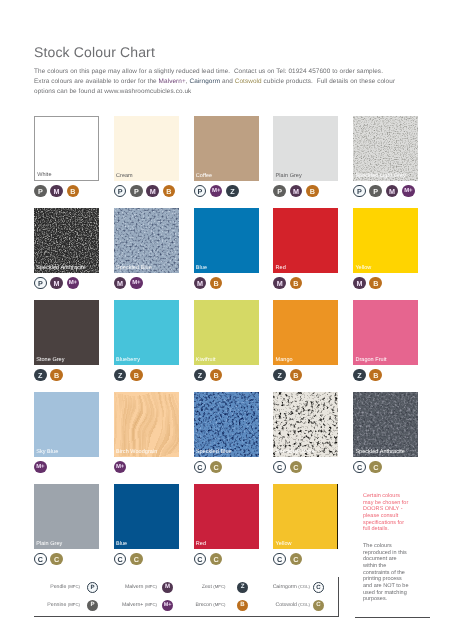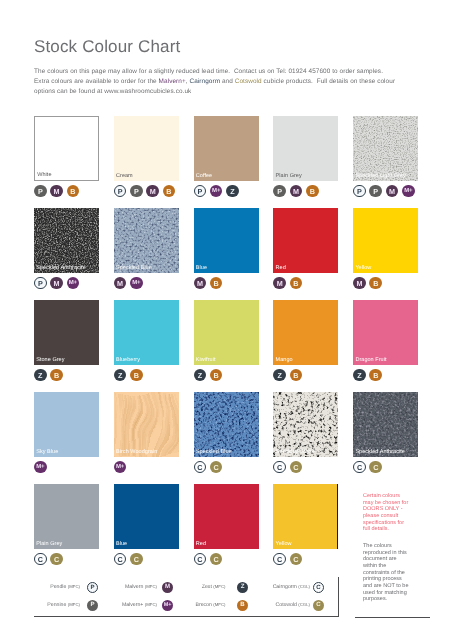--- a/index.html
+++ b/index.html
@@ -1,18 +1,18 @@
 <!DOCTYPE html>
 <html><head>
 <meta charset="utf-8">
 <style>
   html,body{margin:0;padding:0;}
   body{width:453px;height:640px;background:#ffffff;font-family:"Liberation Sans",sans-serif;overflow:hidden;position:relative;-webkit-font-smoothing:antialiased;text-rendering:geometricPrecision;}
   #page{position:absolute;left:0;top:0;width:453px;height:640px;background:#fff;opacity:0.9999;}
-  #title{position:absolute;left:34px;top:37px;font-size:17px;color:#6d6e71;letter-spacing:0.15px;white-space:nowrap;}
+  #title{position:absolute;left:34px;top:44px;font-size:14px;color:#6d6e71;letter-spacing:0.15px;white-space:nowrap;}
   #intro{position:absolute;left:34px;top:66.5px;width:400px;font-size:6.4px;line-height:10.1px;color:#6d6e71;letter-spacing:0.085px;}
   #intro div{white-space:nowrap;}
   #grid{position:absolute;left:34px;top:116px;width:385px;height:400px;}
   .cell{position:absolute;width:65px;}
   .sw{position:relative;width:65px;height:65px;box-sizing:border-box;overflow:hidden;}
   .sw > svg.tex{position:absolute;left:0;top:0;width:65px;height:65px;}
   .swlabel{position:absolute;left:2.2px;bottom:2px;font-size:5.5px;line-height:6px;letter-spacing:0.05px;white-space:nowrap;}
   .badges{position:absolute;top:68.7px;left:0;display:flex;gap:3.7px;}
   .badge{width:12.6px;height:12.6px;border-radius:50%;font-size:7.2px;font-weight:bold;color:#fff;box-sizing:border-box;text-align:center;line-height:13.3px;}
   .badge.ol{border:1px solid #39505e;line-height:11.8px;}

